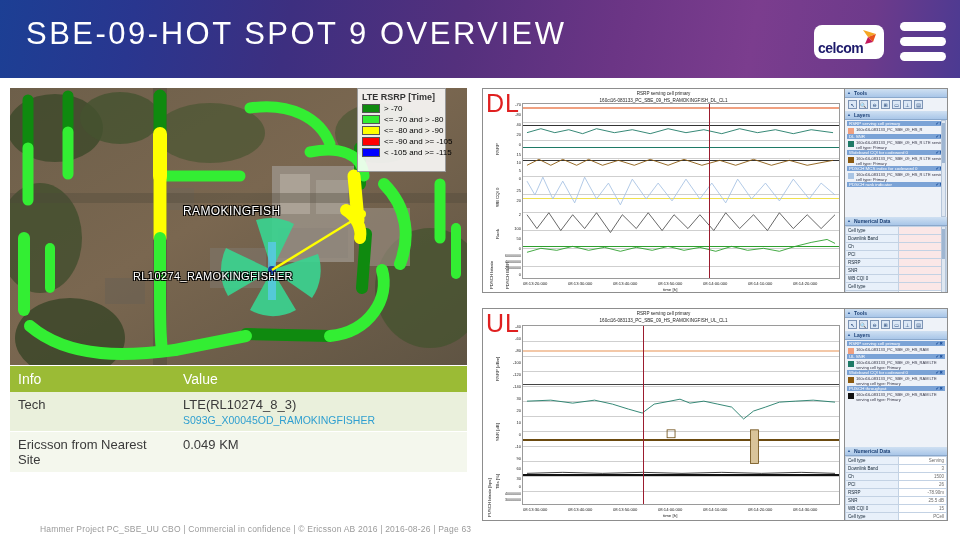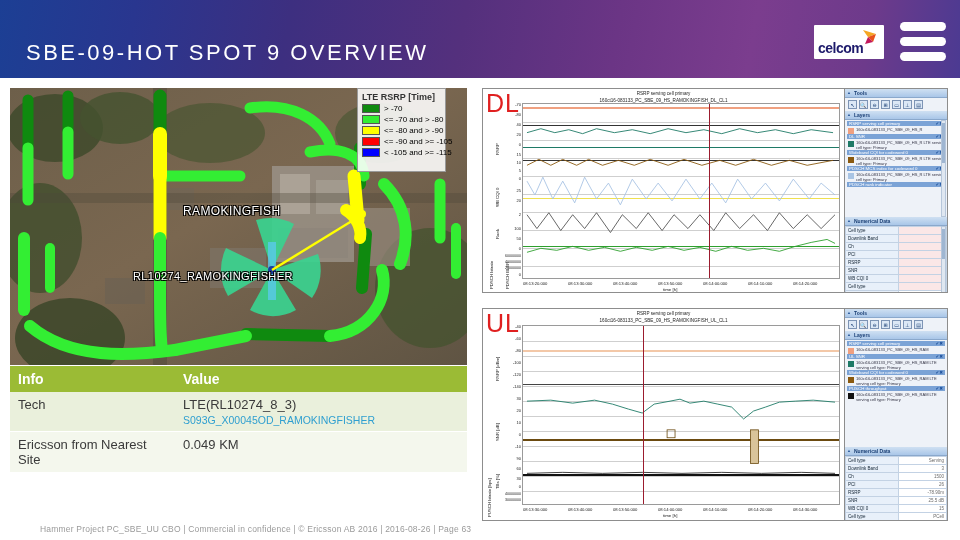--- a/index.html
+++ b/index.html
@@ -13,26 +13,26 @@
   
   #header {
     position: absolute; left: 0; top: 0; width: 960px; height: 78px;
     background: linear-gradient(100deg, #1c3f94 0%, #29368f 14%, #3d2f80 30%,
                                 #54307d 48%, #6b3585 64%, #7b3d8e 78%,
                                 #6d3a8b 90%, #4b3a92 100%);
     overflow: hidden;
   }
   #header-title {
     position: absolute; left: 26px; top: 16px;
-    font-size: 22px; letter-spacing: 2.5px; color: #ffffff;
-    font-weight: 400; white-space: nowrap; margin-top: 24px;
+    font-size: 31px; letter-spacing: 2.5px; color: #ffffff;
+    font-weight: 400; white-space: nowrap;
   }
   #celcom-logo {
     position: absolute; right: 76px; top: 25px;
-    width: 70px; height: 34px; background: #ffffff; border-radius: 1px;
+    width: 70px; height: 34px; background: #ffffff; border-radius: 8px;
   }
   #celcom-word {
     position: absolute; left: 4px; bottom: 3px;
     font-size: 14px; font-weight: bold; color: #1d1a6b; letter-spacing: -0.5px;
   }
   #celcom-mark {
     position: absolute; right: 5px; top: 3px; width: 20px; height: 18px;
   }
   #ericsson-logo {
     position: absolute; right: 14px; top: 22px; width: 46px; height: 40px;
@@ -68,21 +68,21 @@
   }
   .legend-text { font-size: 8px; white-space: nowrap; }
 
   
   #info-table {
     position: absolute; left: 10px; top: 366px; width: 457px;
     border-collapse: collapse; font-size: 13px;
   }
   #info-table th {
     background: #9bbb35; color: #ffffff; text-align: left;
-    padding: 5px 8px; font-size: 14px; font-weight: bold;
+    padding: 5px 8px; font-size: 14px; font-weight: normal;
   }
   #info-table td {
     padding: 5px 8px; color: #3a3a3a; vertical-align: top;
     border-bottom: 1px solid #ffffff;
   }
   #info-table tr.alt td { background: #eaf0dc; }
   #info-table tr.plain td { background: #f4f7ed; }
   .cell-sub { display:block; color: #2f9fd0; font-size: 10.5px; margin-top: 2px; }
   .cyan-val { color: #29a5dd; font-weight: bold; font-size: 14px; }
   .col-info { width: 165px; }

